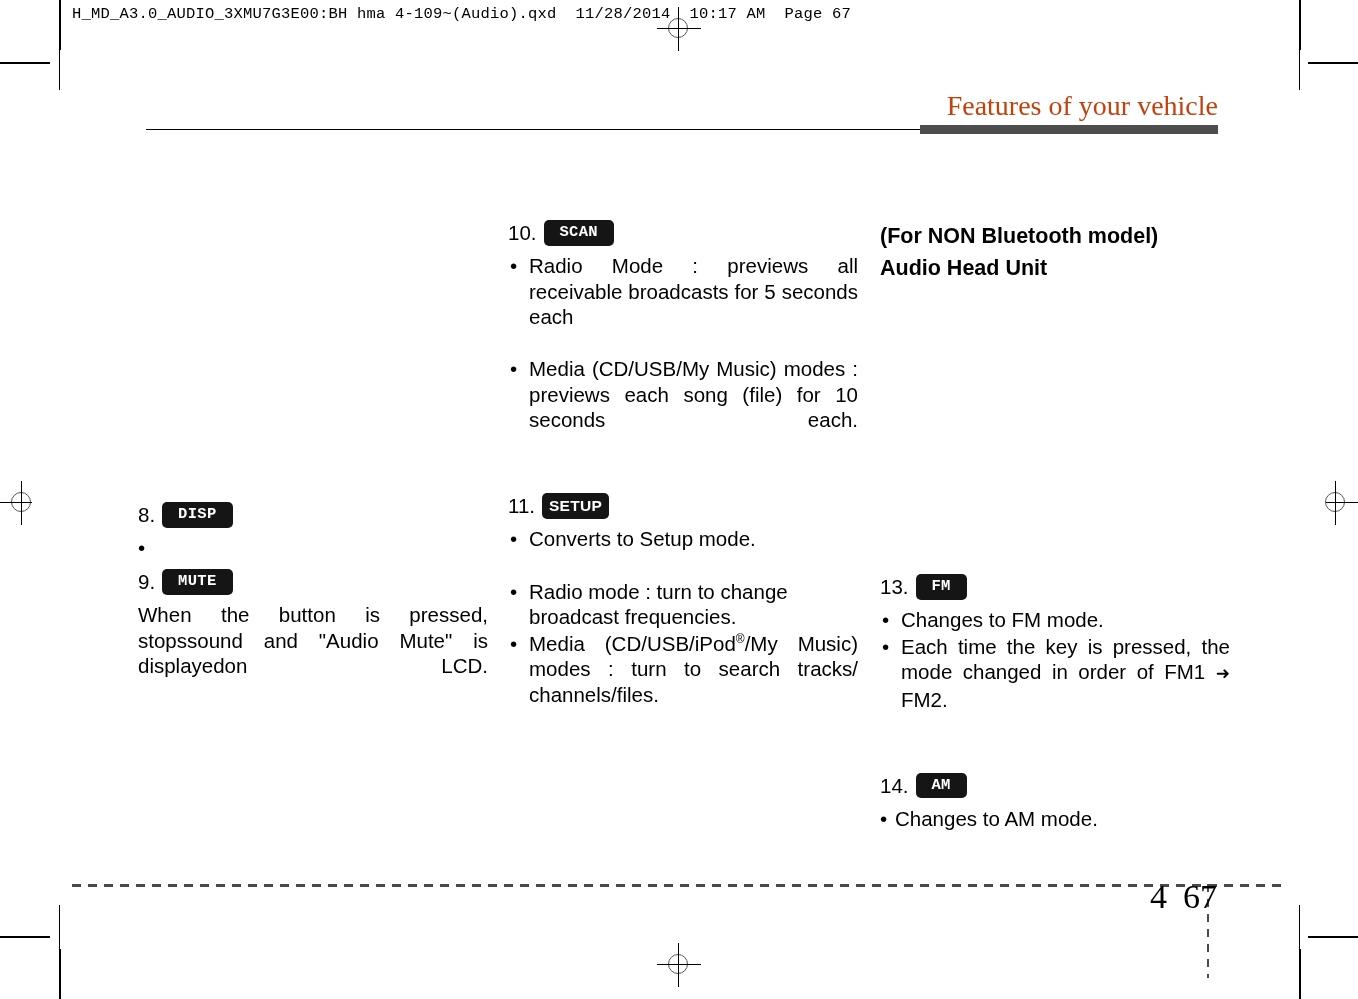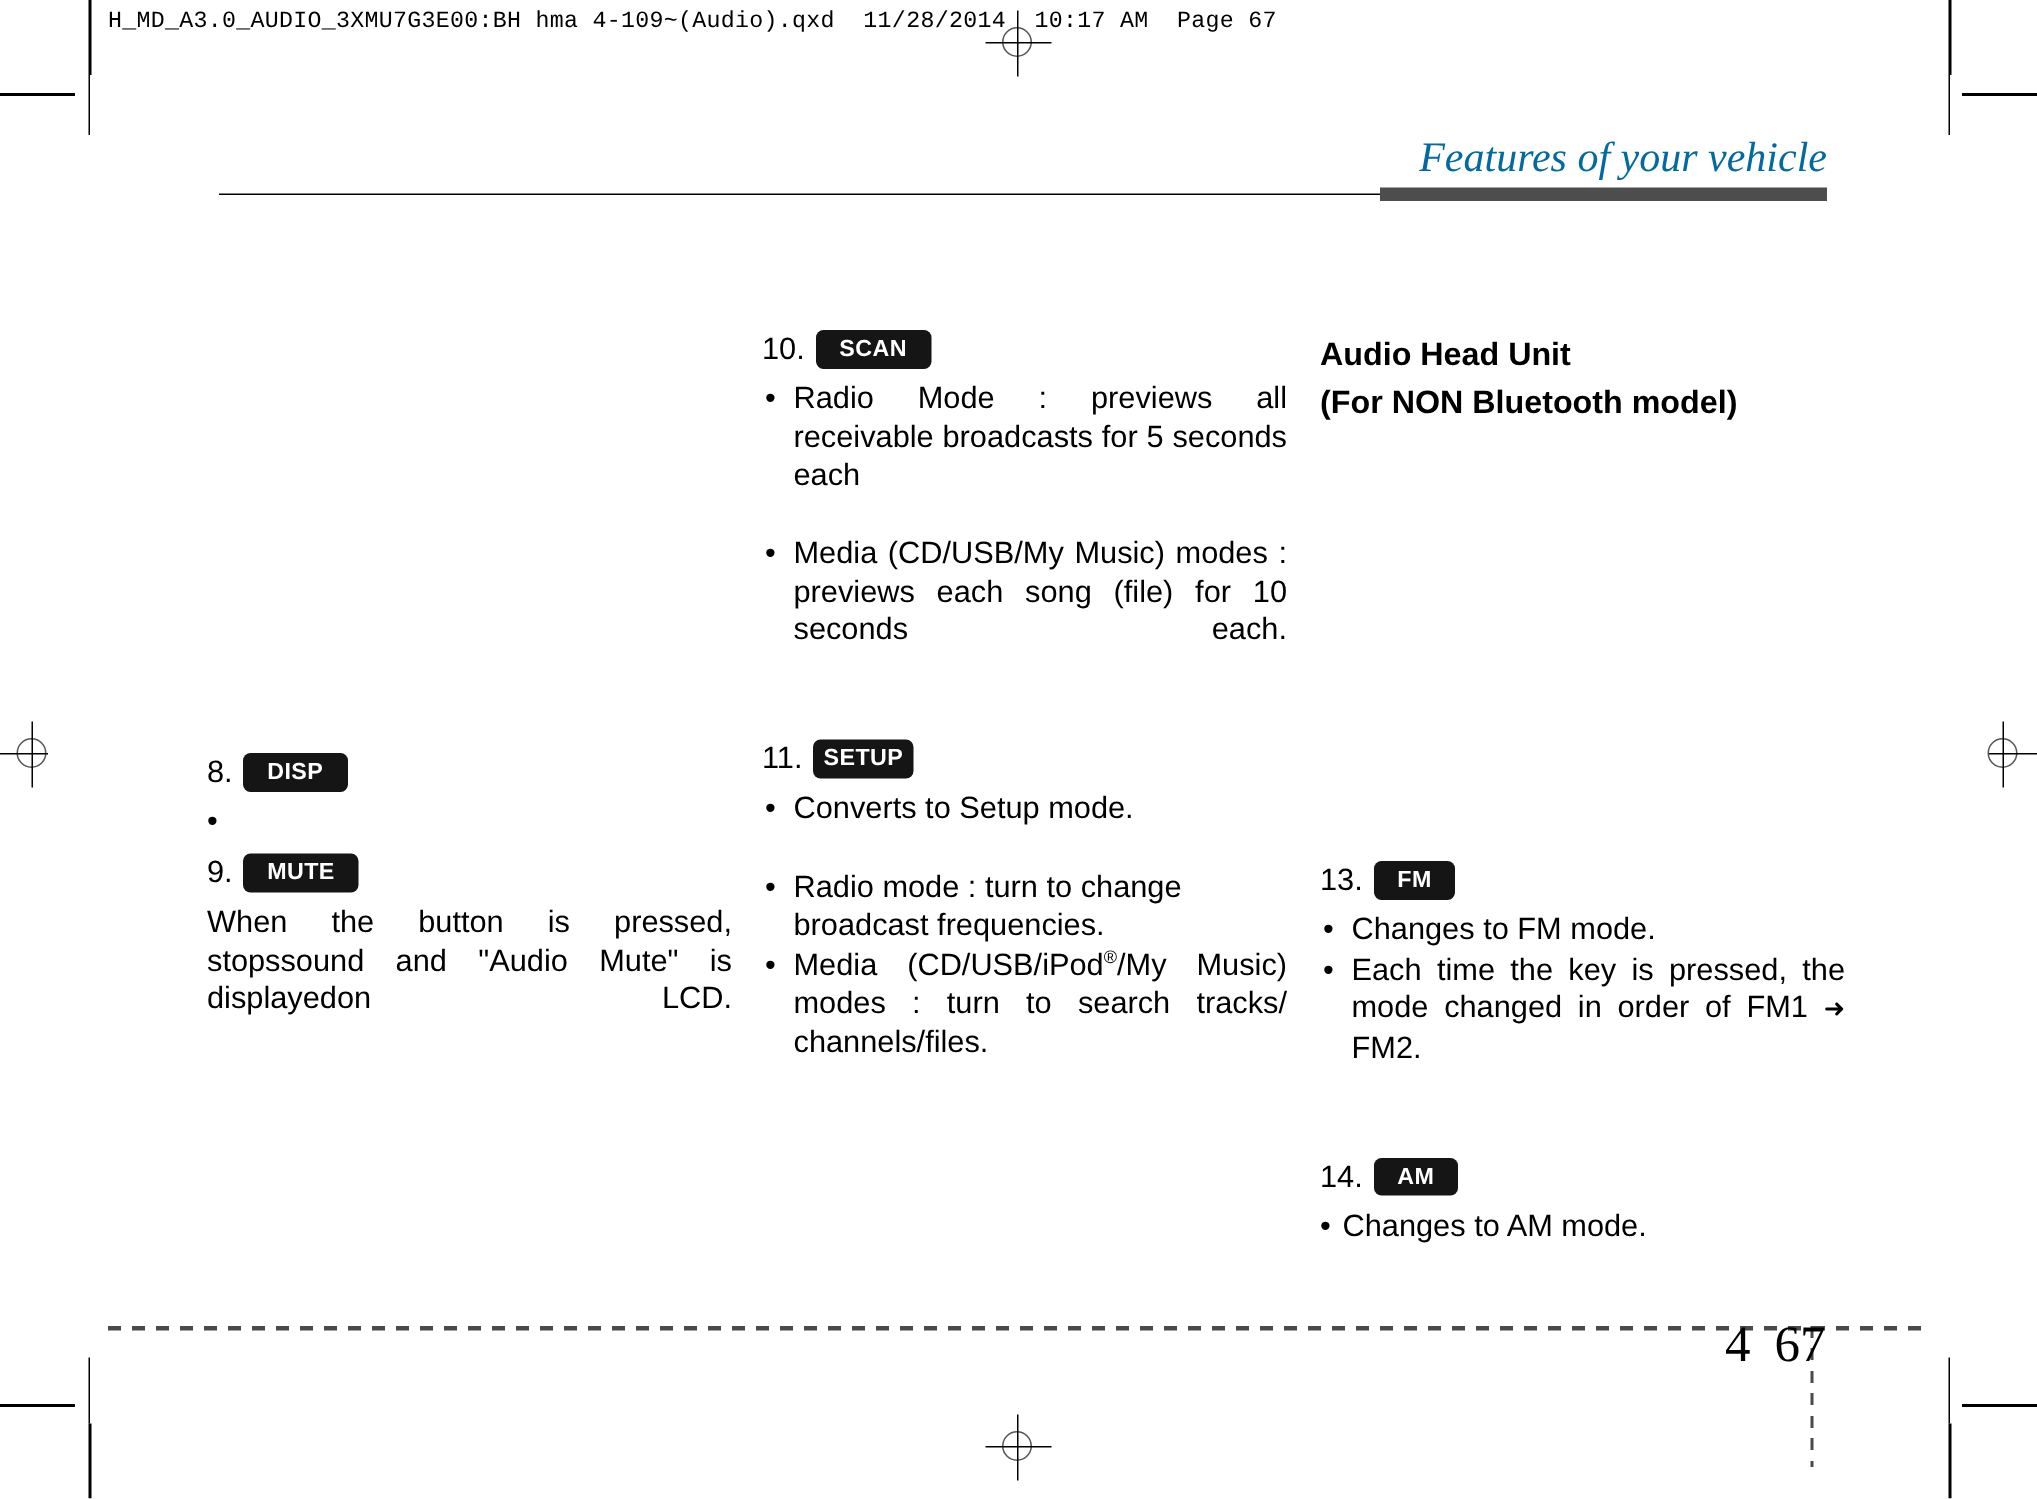--- a/index.html
+++ b/index.html
@@ -43,23 +43,22 @@
 
   
   .page-head {
     position: absolute;
     left: 146px; top: 90px; width: 1072px; height: 46px;
   }
   .page-head .title {
     position: absolute; right: 0; top: 0;
     font-family: "Liberation Serif", serif;
     font-size: 28px;
-    color: #0369a1;
+    color: #c2410c;
     white-space: nowrap;
-    font-style: italic;
   }
   .page-head .rule-thin {
     position: absolute; left: 0; bottom: 6px; width: 780px; height: 1px; background: #000;
   }
   .page-head .rule-thick {
     position: absolute; right: 0; bottom: 2px; width: 298px; height: 9px; background: #4d4d4d;
   }
 
   
   .col { position: absolute; top: 176px; width: 350px; margin-top: 44px; }
@@ -85,21 +84,21 @@
     display: inline-block;
     background: #151515;
     color: #ffffff;
     border-radius: 5px;
     font-size: 15.5px;
     font-weight: 700;
     line-height: 1;
     letter-spacing: 0.3px;
     text-align: center;
   }
-  .badge.wide { padding: 5px 16px 5px 16px; }
+  .badge.wide { padding: 5px 16px 5px 16px; font-family: Liberation Mono, monospace; }
   .badge.snug { padding: 5px 7px 5px 7px; }
   .keyline .knob-label { margin-left: 8px; font-size: 20.5px; }
 
   
   .knob {
     display: inline-block;
     width: 19px; height: 19px;
     border-radius: 50%;
     background: #1a1a1a;
     position: relative;
@@ -285,22 +284,22 @@
       <span class="dot">•</span>
       <span>Media (CD/USB/iPod</span><span class="sup">®</span><span>/My Music) modes : turn to search tracks/ channels/files.</span>
     </div>
   </div>
 
 </div>
 
 <div class="col" id="col-right">
 
   <div class="block">
+    <div class="sec-head">(For NON Bluetooth model)</div>
     <div class="sec-head">Audio Head Unit</div>
-    <div class="sec-head">(For NON Bluetooth model)</div>
   </div>
 
   <div style="height:290px"></div>
 
   <div class="block">
     <div class="keyline">
       <span class="num">13.</span>
       <span class="badge wide">FM</span>
     </div>
     <div class="bullet">

